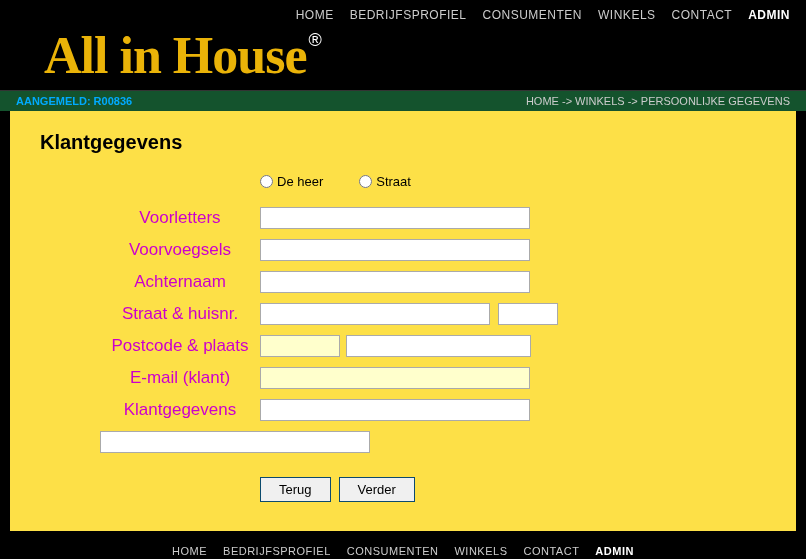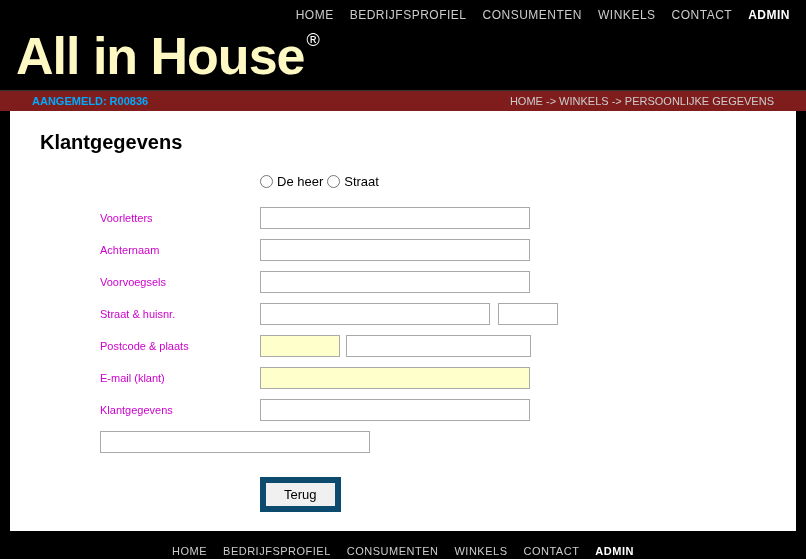--- a/index.html
+++ b/index.html
@@ -29,72 +29,73 @@
       font-weight: bold;
     }
     #logo-area {
       padding: 4px 16px 8px 16px;
       display: flex;
       align-items: flex-start;
     }
     #logo-text {
       font-size: 52px;
       font-weight: bold;
-      color: #fef9c3;
-      font-family: Liberation Sans, sans-serif;
+      color: #eab308;
+      font-family: Liberation Serif, serif;
       line-height: 1;
       letter-spacing: -1px;
+      margin-left: 28px;
     }
     #logo-reg {
       font-size: 18px;
       color: #fff;
       vertical-align: super;
       margin-left: 2px;
     }
     #user-bar {
-      background: #7f1d1d;
+      background: #14532d;
       display: flex;
       justify-content: space-between;
       align-items: center;
-      padding: 4px 32px;
+      padding: 4px 16px;
       border-top: 1px solid #333;
     }
     #user-bar .aangemeld {
       color: #00aaff;
       font-size: 11px;
       font-weight: bold;
     }
     #breadcrumb {
       color: #ccc;
       font-size: 11px;
     }
 
     
     #main-wrapper {
-      background: #ffffff;
+      background: #fde047;
       margin: 0 10px 0 10px;
       padding: 20px 30px 14px 30px;
       min-height: 420px;
     }
 
     h2.page-title {
       font-size: 20px;
       font-weight: bold;
       color: #000;
       margin-bottom: 20px;
     }
 
     .form-section {
       margin-left: 60px;
     }
 
     .radio-group {
       display: flex;
       align-items: center;
-      gap: 4px;
+      gap: 36px;
       margin-bottom: 18px;
       margin-left: 160px;
     }
     .radio-option {
       display: flex;
       align-items: center;
       gap: 4px;
       font-size: 13px;
     }
     .radio-option input[type="radio"] {
@@ -102,22 +103,22 @@
     }
 
     .form-row {
       display: flex;
       align-items: center;
       margin-bottom: 10px;
     }
     .form-label {
       width: 160px;
       color: #cc00cc;
-      font-size: 11px;
-      text-align: left;
+      font-size: 17px;
+      text-align: center;
     }
     .form-input {
       border: 1px solid #aaa;
       height: 22px;
       font-size: 12px;
       padding: 2px 4px;
       background: #fff;
     }
     .form-input.highlight {
       background: #ffffcc;
@@ -140,21 +141,21 @@
       align-items: center;
     }
 
     .button-row {
       display: flex;
       gap: 8px;
       margin-top: 24px;
       margin-left: 160px;
     }
     .btn {
-      border: 6px solid #0c4a6e;
+      border: 1px solid #0c4a6e;
       background: #f0f0f0;
       padding: 4px 18px;
       font-size: 13px;
       cursor: pointer;
     }
 
     
     #footer {
       background: #000;
       padding: 8px 16px 4px 16px;
@@ -216,26 +217,26 @@
         <span>Straat</span>
       </label>
     </div>
 
     <div class="form-row">
       <label class="form-label">Voorletters</label>
       <input type="text" class="form-input input-wide" style="">
     </div>
 
     <div class="form-row">
+      <label class="form-label">Voorvoegsels</label>
+      <input type="text" class="form-input input-wide" style="">
+    </div>
+
+    <div class="form-row">
       <label class="form-label">Achternaam</label>
-      <input type="text" class="form-input input-wide" style="">
-    </div>
-
-    <div class="form-row">
-      <label class="form-label">Voorvoegsels</label>
       <input type="text" class="form-input input-wide" style="">
     </div>
 
     <div class="form-row">
       <label class="form-label">Straat &amp; huisnr.</label>
       <div class="street-group">
         <input type="text" class="form-input input-medium" style="">
         <input type="text" class="form-input input-small" style="">
       </div>
     </div>
@@ -257,20 +258,21 @@
       <label class="form-label">Klantgegevens</label>
       <input type="text" class="form-input input-wide" style="">
     </div>
 
     <div class="form-row">
       <input type="text" class="form-input input-wide" style="">
     </div>
 
     <div class="button-row">
       <button class="btn">Terug</button>
+      <button class="btn">Verder</button>
     </div>
   </div>
 </div>
 
 <div id="footer">
   <div id="footer-nav">
     <a>HOME</a>
     <a>BEDRIJFSPROFIEL</a>
     <a>CONSUMENTEN</a>
     <a>WINKELS</a>

